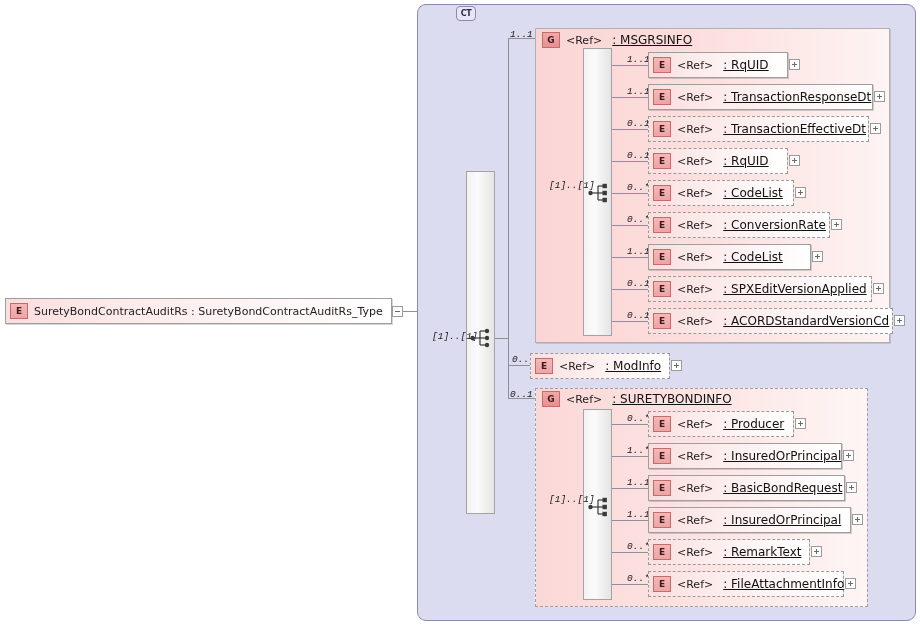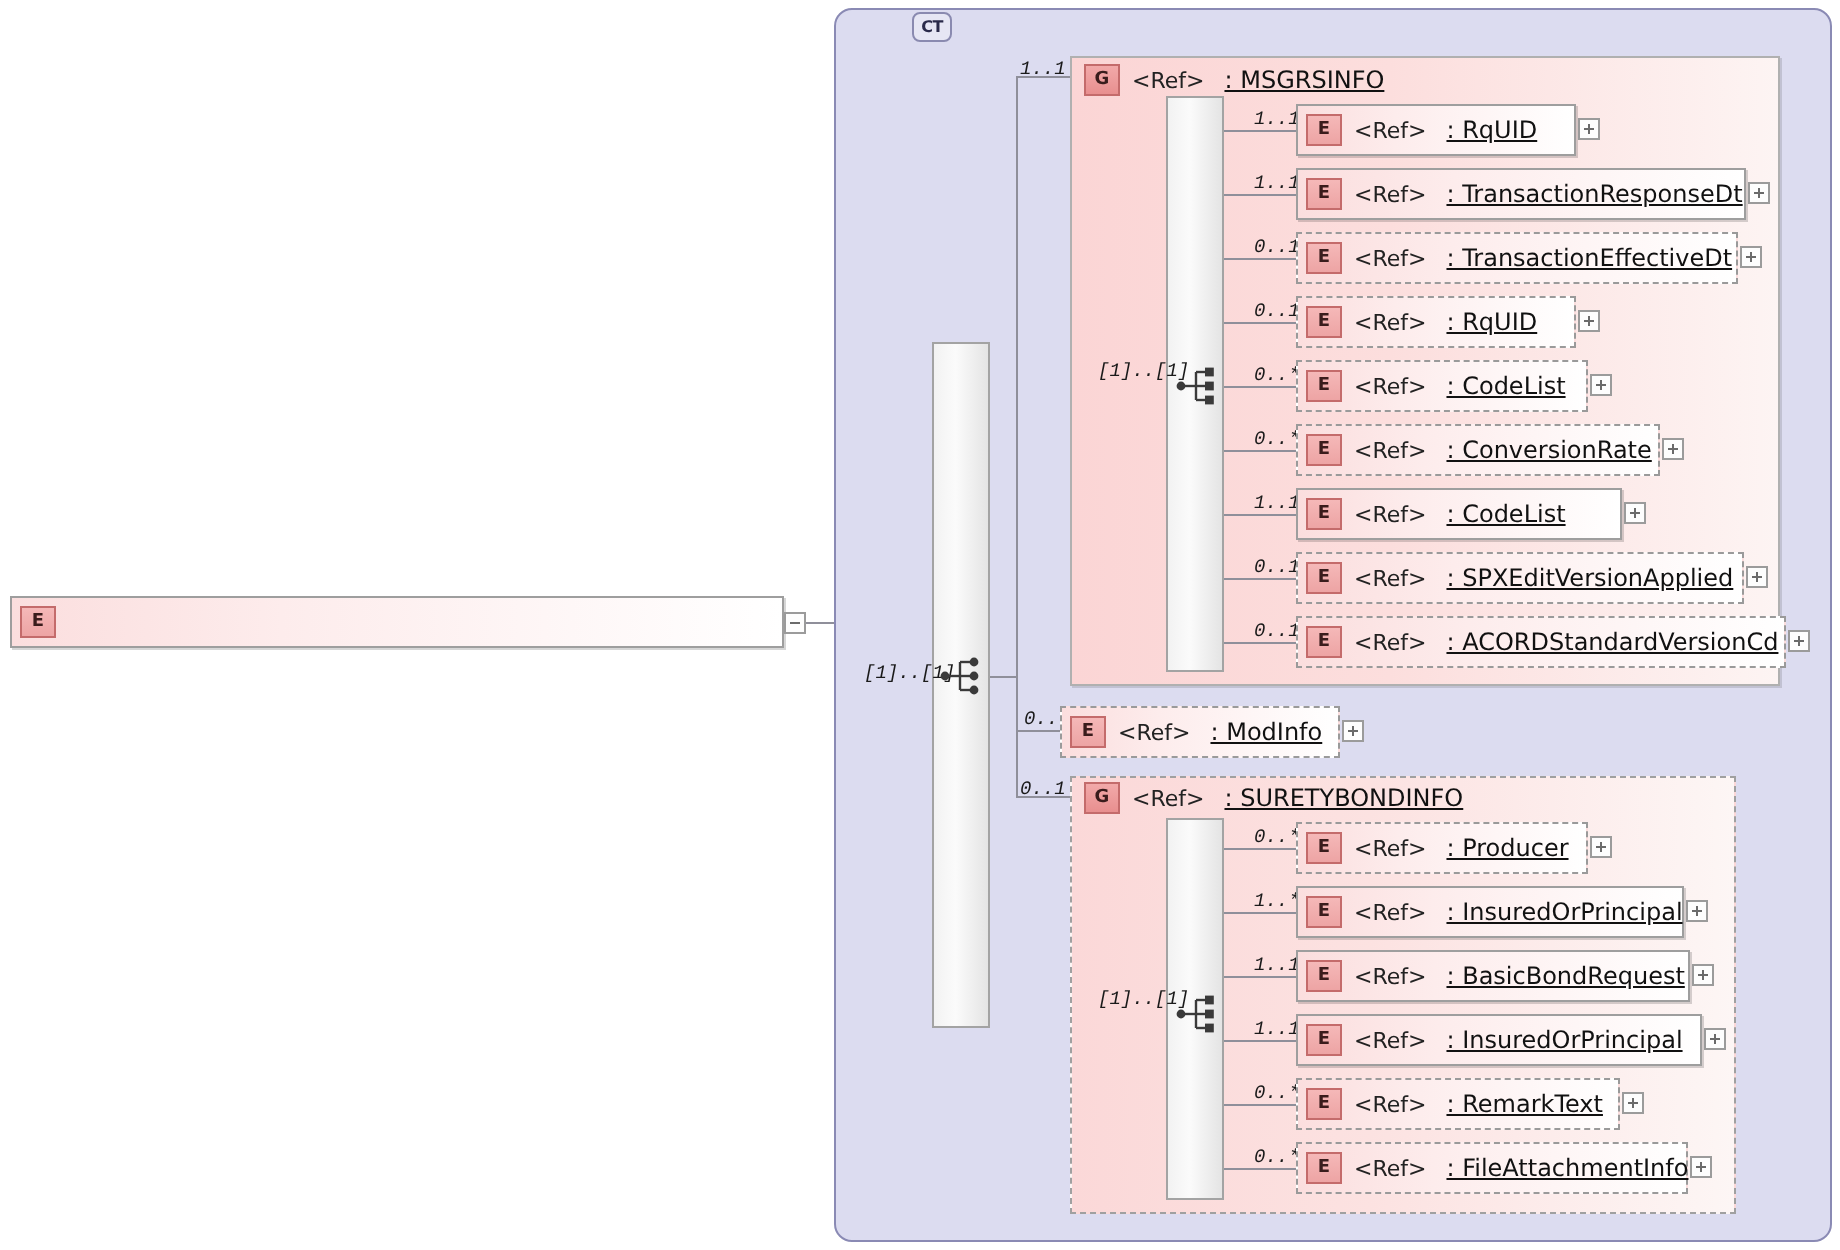--- a/index.html
+++ b/index.html
@@ -171,20 +171,21 @@
     font-family: Liberation Mono, monospace;
   }
 </style>
 </head>
 <body>
 
 <div class="canvas"></div>
 
 <div class="elem-box" style="left:5px; top:298px; width:387px; height:26px;">
   <span class="badge">E</span>
+  <span class="ref-label">SuretyBondContractAuditRs  :  SuretyBondContractAuditRs_Type</span>
 </div>
 <div class="plusbox minusbox" style="left:392px; top:306px;"></div>
 <div class="hline" style="left:403px; top:311px; width:17px;"></div>
 
 <div class="ct-container" style="left:417px; top:4px; width:499px; height:617px;"></div>
 
 <div class="ct-header" style="left:424px; top:6px;">
   <span class="badge ct">CT</span>
 </div>
 

